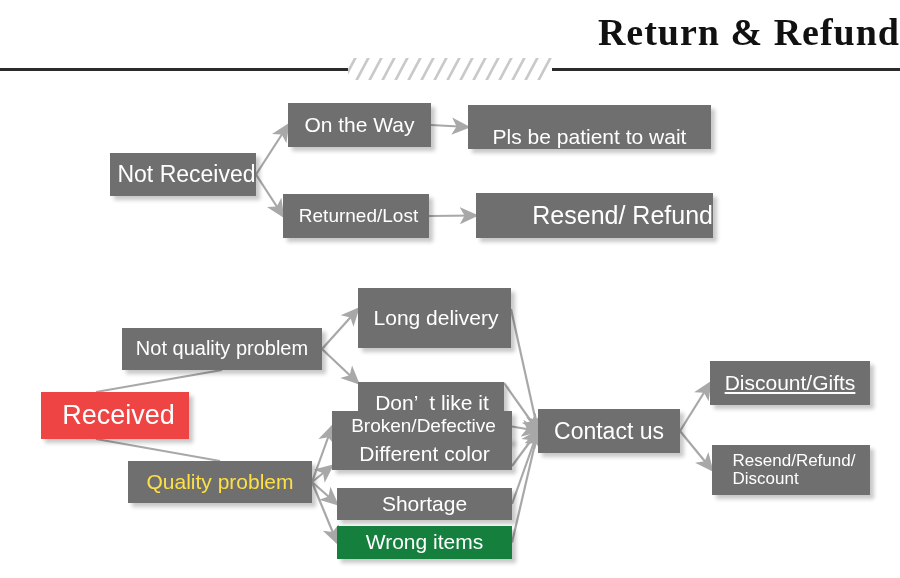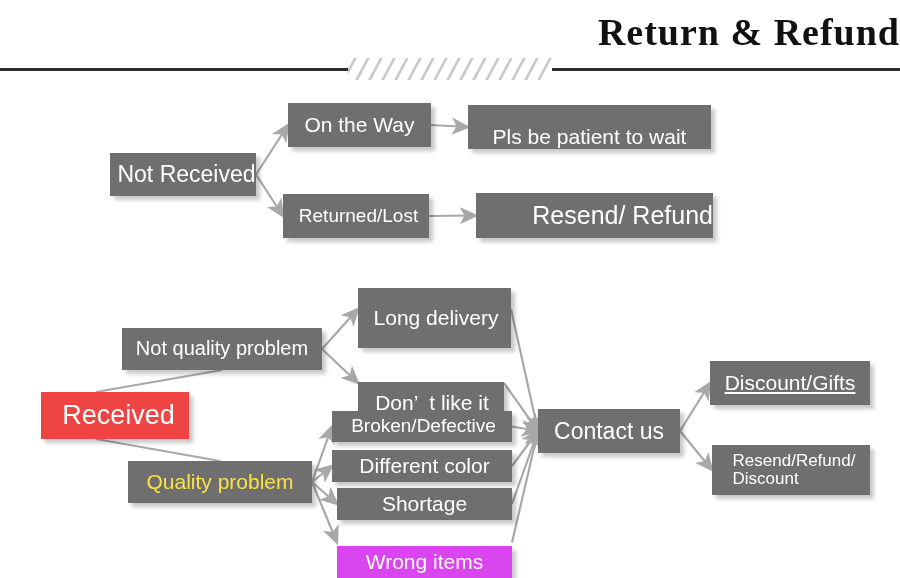--- a/index.html
+++ b/index.html
@@ -133,21 +133,21 @@
       <div class="box center" style="left: 288px; top: 103px; width: 143px; height: 44px; font-size: 21px; background: rgb(111, 111, 111); color: rgb(255, 255, 255);"><span class="txt">On the Way</span></div>
       <div class="box left" style="left: 283px; top: 194px; width: 146px; height: 44px; font-size: 19px; background: rgb(111, 111, 111); color: rgb(255, 255, 255); padding-left: 5px;"><span class="txt">Returned/Lost</span></div>
       <div class="box center" style="left: 468px; top: 105px; width: 243px; height: 44px; font-size: 21px; background: rgb(111, 111, 111); color: rgb(255, 255, 255); align-items: flex-end;"><span class="txt">Pls be patient to wait</span></div>
       <div class="box center" style="left: 476px; top: 193px; width: 237px; height: 45px; font-size: 25px; background: rgb(111, 111, 111); color: rgb(255, 255, 255); justify-content: flex-end;"><span class="txt">Resend/ Refund</span></div>
       <div class="box left" style="left: 22px; top: 392px; width: 148px; height: 47px; font-size: 27px; background: #ef4444; color: rgb(255, 255, 255); padding-left: 7px; margin-left: 19px;"><span class="txt">Received</span></div>
       <div class="box center" style="left: 122px; top: 328px; width: 200px; height: 42px; font-size: 20px; background: rgb(111, 111, 111); color: rgb(255, 255, 255);"><span class="txt">Not quality problem</span></div>
       <div class="box center" style="left: 128px; top: 461px; width: 184px; height: 42px; font-size: 21px; background: rgb(111, 111, 111); color: #fde047;"><span class="txt">Quality problem</span></div>
       <div class="box left" style="left: 358px; top: 288px; width: 153px; height: 60px; font-size: 21px; background: rgb(111, 111, 111); color: rgb(255, 255, 255); padding-left: 3px;"><span class="txt">Long delivery</span></div>
       <div class="box left" style="left: 358px; top: 362px; width: 146px; height: 42px; font-size: 21px; background: rgb(111, 111, 111); color: rgb(255, 255, 255); padding-left: 2px; margin-top: 20px;"><span class="txt">Don’  t like it</span></div>
       <div class="box left" style="left: 332px; top: 411px; width: 180px; height: 31px; font-size: 19px; background: rgb(111, 111, 111); color: rgb(255, 255, 255); padding-left: 3px;"><span class="txt">Broken/Defective</span></div>
-      <div class="box left" style="left: 332px; top: 450px; width: 180px; height: 32px; font-size: 21px; background: rgb(111, 111, 111); color: rgb(255, 255, 255); padding-left: 5px;"><span class="txt">Different color</span></div>
+      <div class="box left" style="left: 332px; top: 438px; width: 180px; height: 32px; font-size: 21px; background: rgb(111, 111, 111); color: rgb(255, 255, 255); padding-left: 5px;"><span class="txt">Different color</span></div>
       <div class="box center" style="left: 337px; top: 488px; width: 175px; height: 32px; font-size: 21px; background: rgb(111, 111, 111); color: rgb(255, 255, 255);"><span class="txt">Shortage</span></div>
-      <div class="box center" style="left: 337px; top: 526px; width: 175px; height: 33px; font-size: 21px; background: #d946ef; color: rgb(255, 255, 255); margin-top: 20px;"><span class="txt">Wrong items</span></div>
+      <div class="box center" style="left: 337px; top: 526px; width: 175px; height: 33px; font-size: 21px; background: #15803d; color: rgb(255, 255, 255);"><span class="txt">Wrong items</span></div>
       <div class="box center" style="left: 538px; top: 409px; width: 142px; height: 44px; font-size: 23px; background: rgb(111, 111, 111); color: rgb(255, 255, 255);"><span class="txt">Contact us</span></div>
       <div class="box center" style="left: 710px; top: 361px; width: 160px; height: 44px; font-size: 21px; background: rgb(111, 111, 111); color: rgb(255, 255, 255); text-decoration: underline;"><span class="txt">Discount/Gifts</span></div>
       <div class="box left" style="left: 712px; top: 445px; width: 158px; height: 50px; font-size: 17px; background: rgb(111, 111, 111); color: rgb(255, 255, 255); padding-left: 6px;"><span class="txt">Resend/Refund/
 Discount</span></div>
     </div>
 </div>
 
 </body></html>

